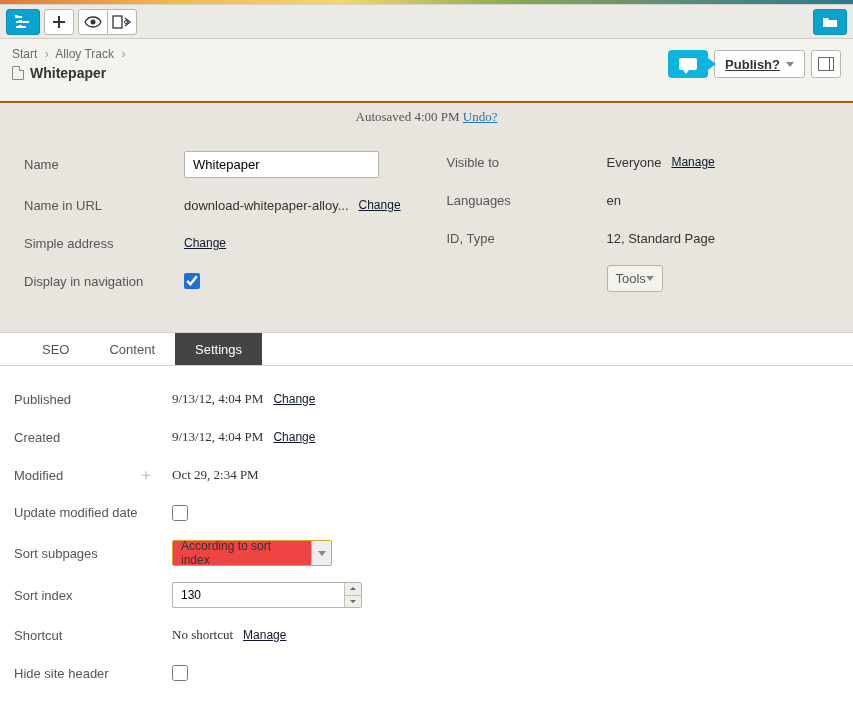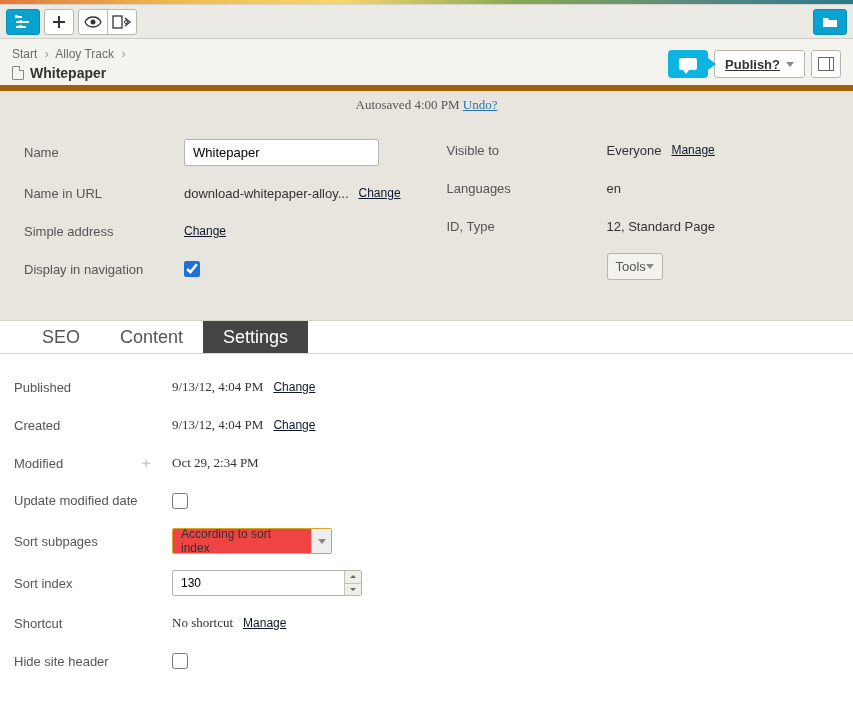--- a/index.html
+++ b/index.html
@@ -64,22 +64,22 @@
     width: 34px;
   }
   .icon-btn-group { display: flex; }
   .icon-btn-group .icon-btn { border-radius: 0; margin-left: -1px; }
   .icon-btn-group .icon-btn:first-child { border-radius: 3px 0 0 3px; margin-left:0;}
   .icon-btn-group .icon-btn:last-child { border-radius: 0 3px 3px 0; }
   .toolbar-right { margin-left: auto; display: flex; gap: 6px; }
   
   .header {
     background: #f5f3ee;
-    border-bottom: 6px solid #a16207;
-    padding: 8px 12px 4px;
+    border-bottom: 2px solid #a16207;
+    padding: 8px 12px 20px;
     display: flex;
     justify-content: space-between;
     align-items: center;
   }
   .breadcrumb { font-size: 12px; color: #6b6b6b; }
   .breadcrumb .sep { margin: 0 4px; color: #999; }
   .page-title-row { display: flex; align-items: center; margin-top: 4px; gap: 6px;}
   .page-title { font-weight: bold; font-size: 14px; color: #333; }
   .doc-icon { width: 12px; height: 14px; border: 1px solid #888; border-radius: 1px; position: relative; display: inline-block;}
   .doc-icon::after { content:""; position:absolute; top:-1px; right:-1px; width:4px; height:4px; background:#f5f3ee; border-left:1px solid #888; border-bottom:1px solid #888;}
@@ -162,21 +162,21 @@
     border-top: 1px solid #d5d2cc;
     border-bottom: 1px solid #d5d2cc;
     display: flex;
     padding-left: 22px;
     height: 34px;
   }
   .tab {
     padding: 14px 20px;
     display: flex;
     align-items: center;
-    font-size: 18px;
+    font-size: 13px;
     color: #555;
     cursor: pointer;
   }
   .tab.active {
     background: #444;
     color: #fff;
   }
   
   .settings-panel {
     padding: 22px 14px;

